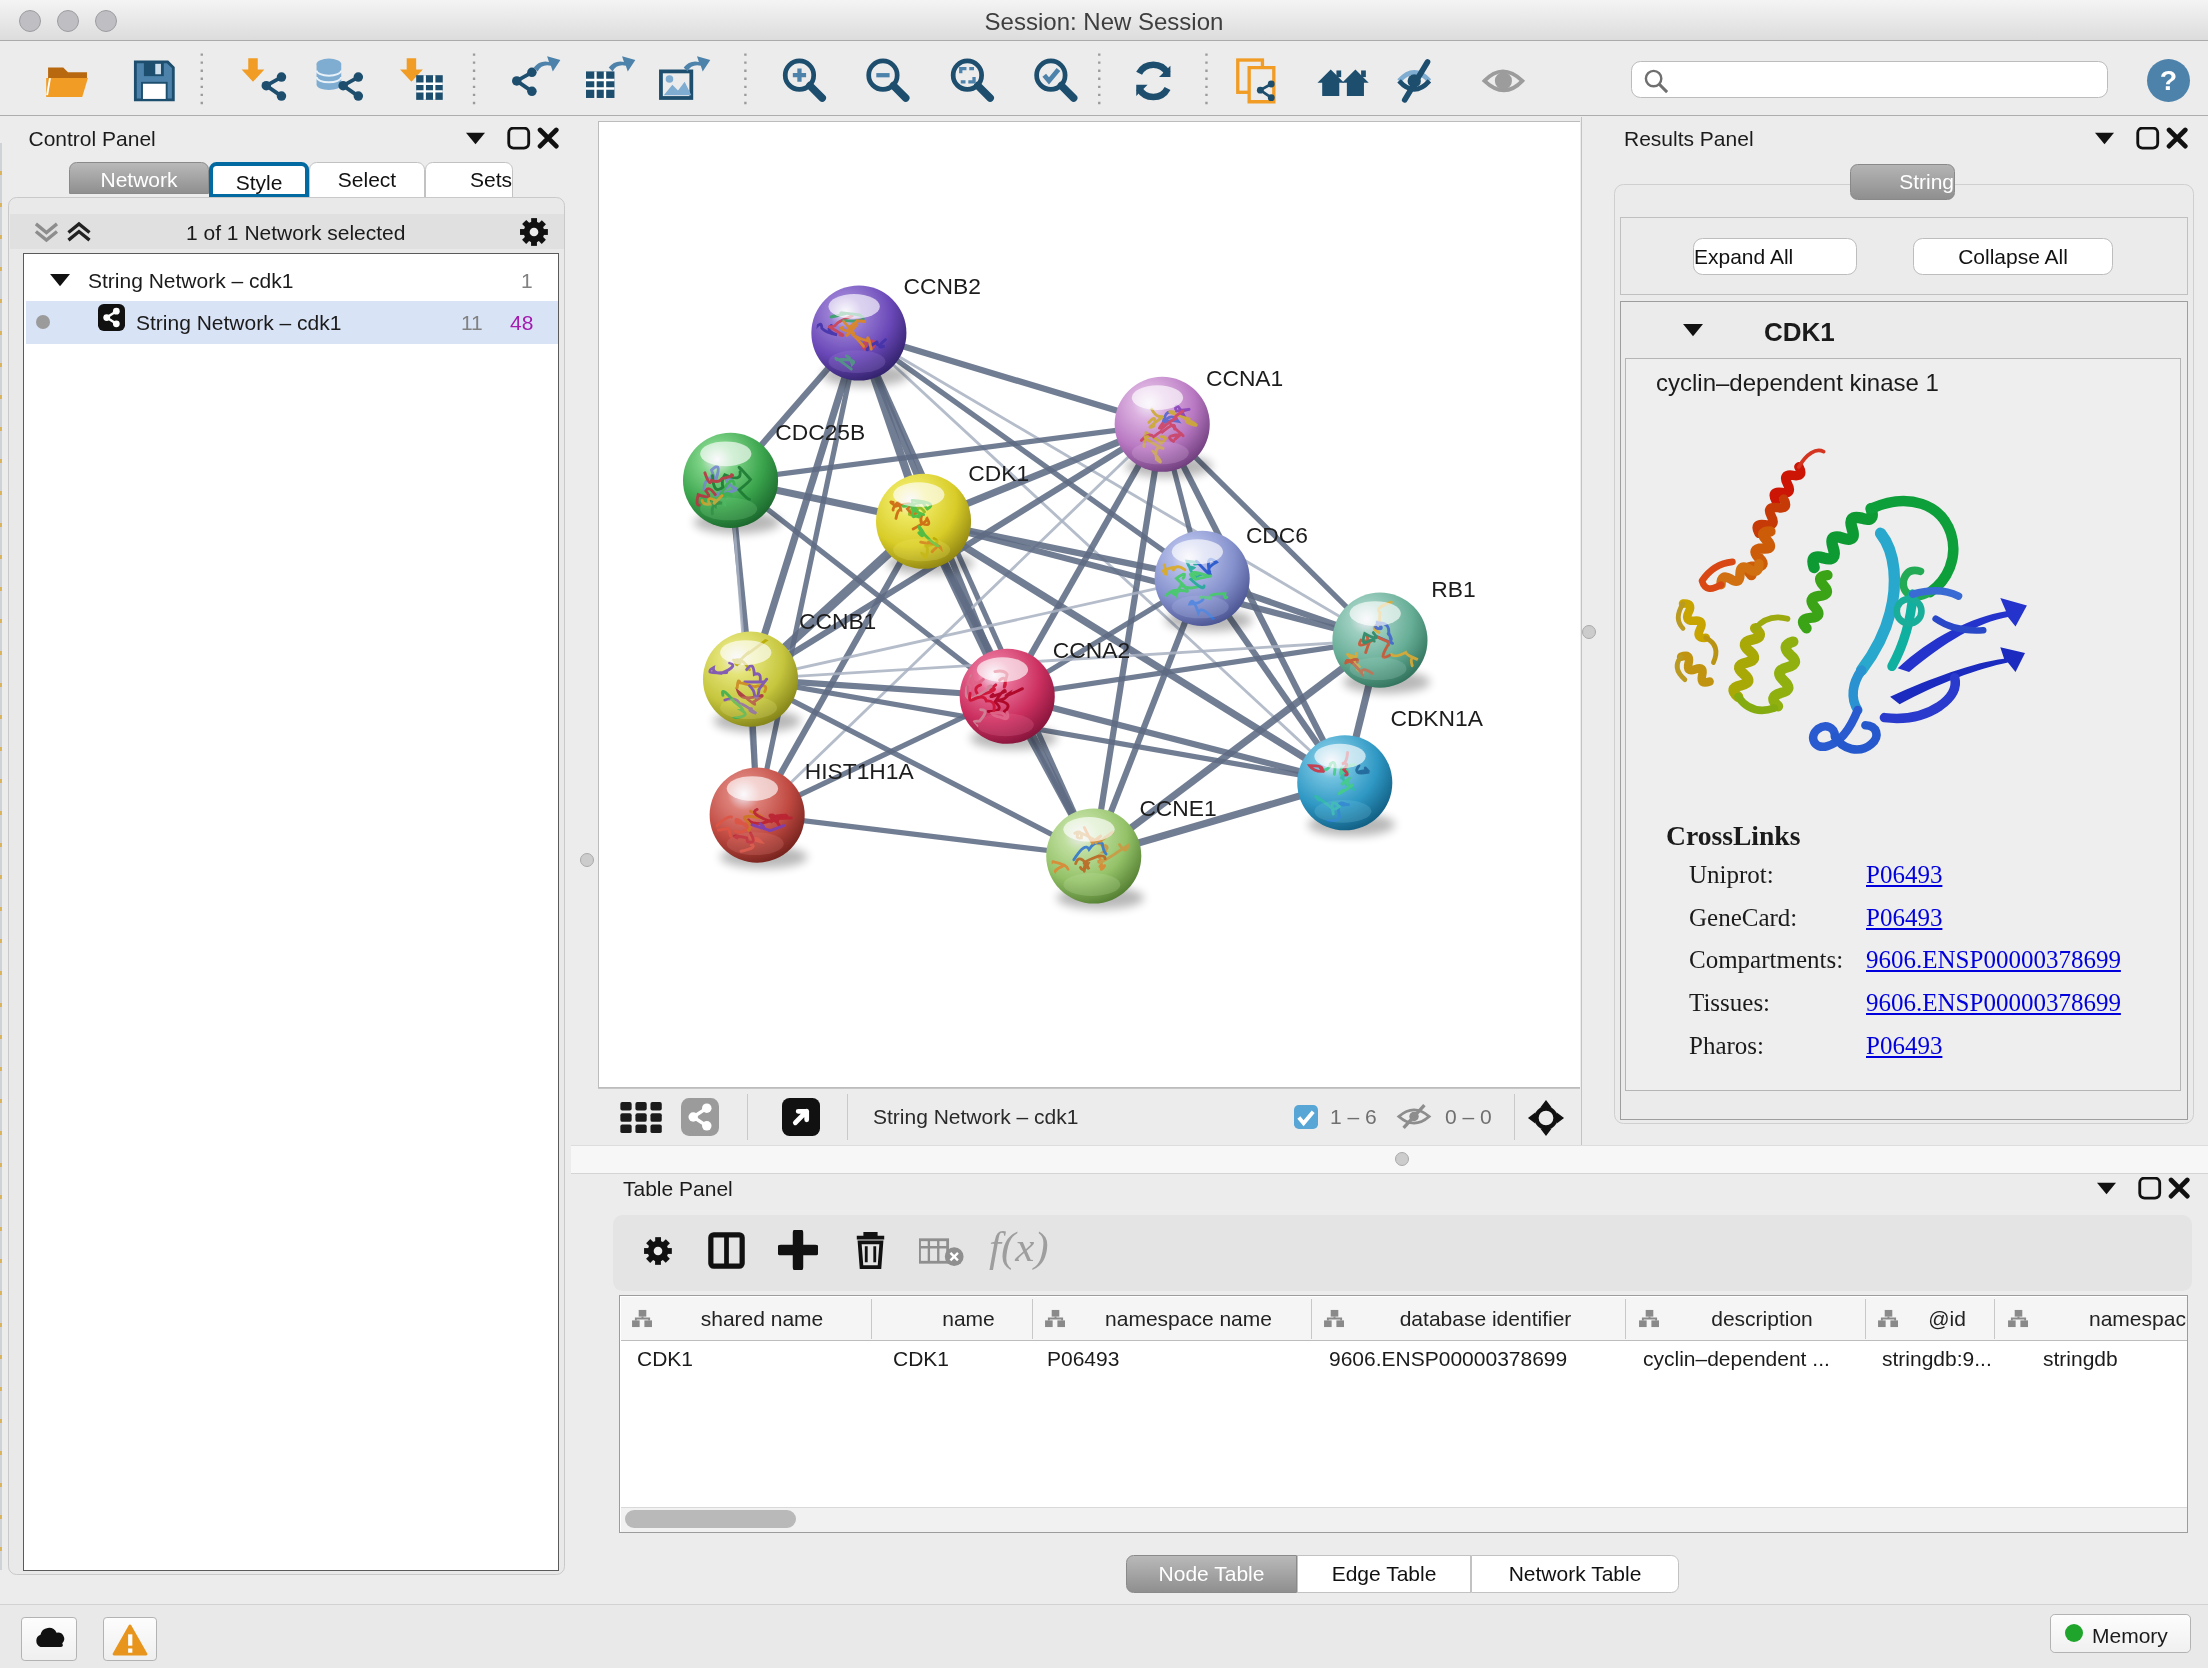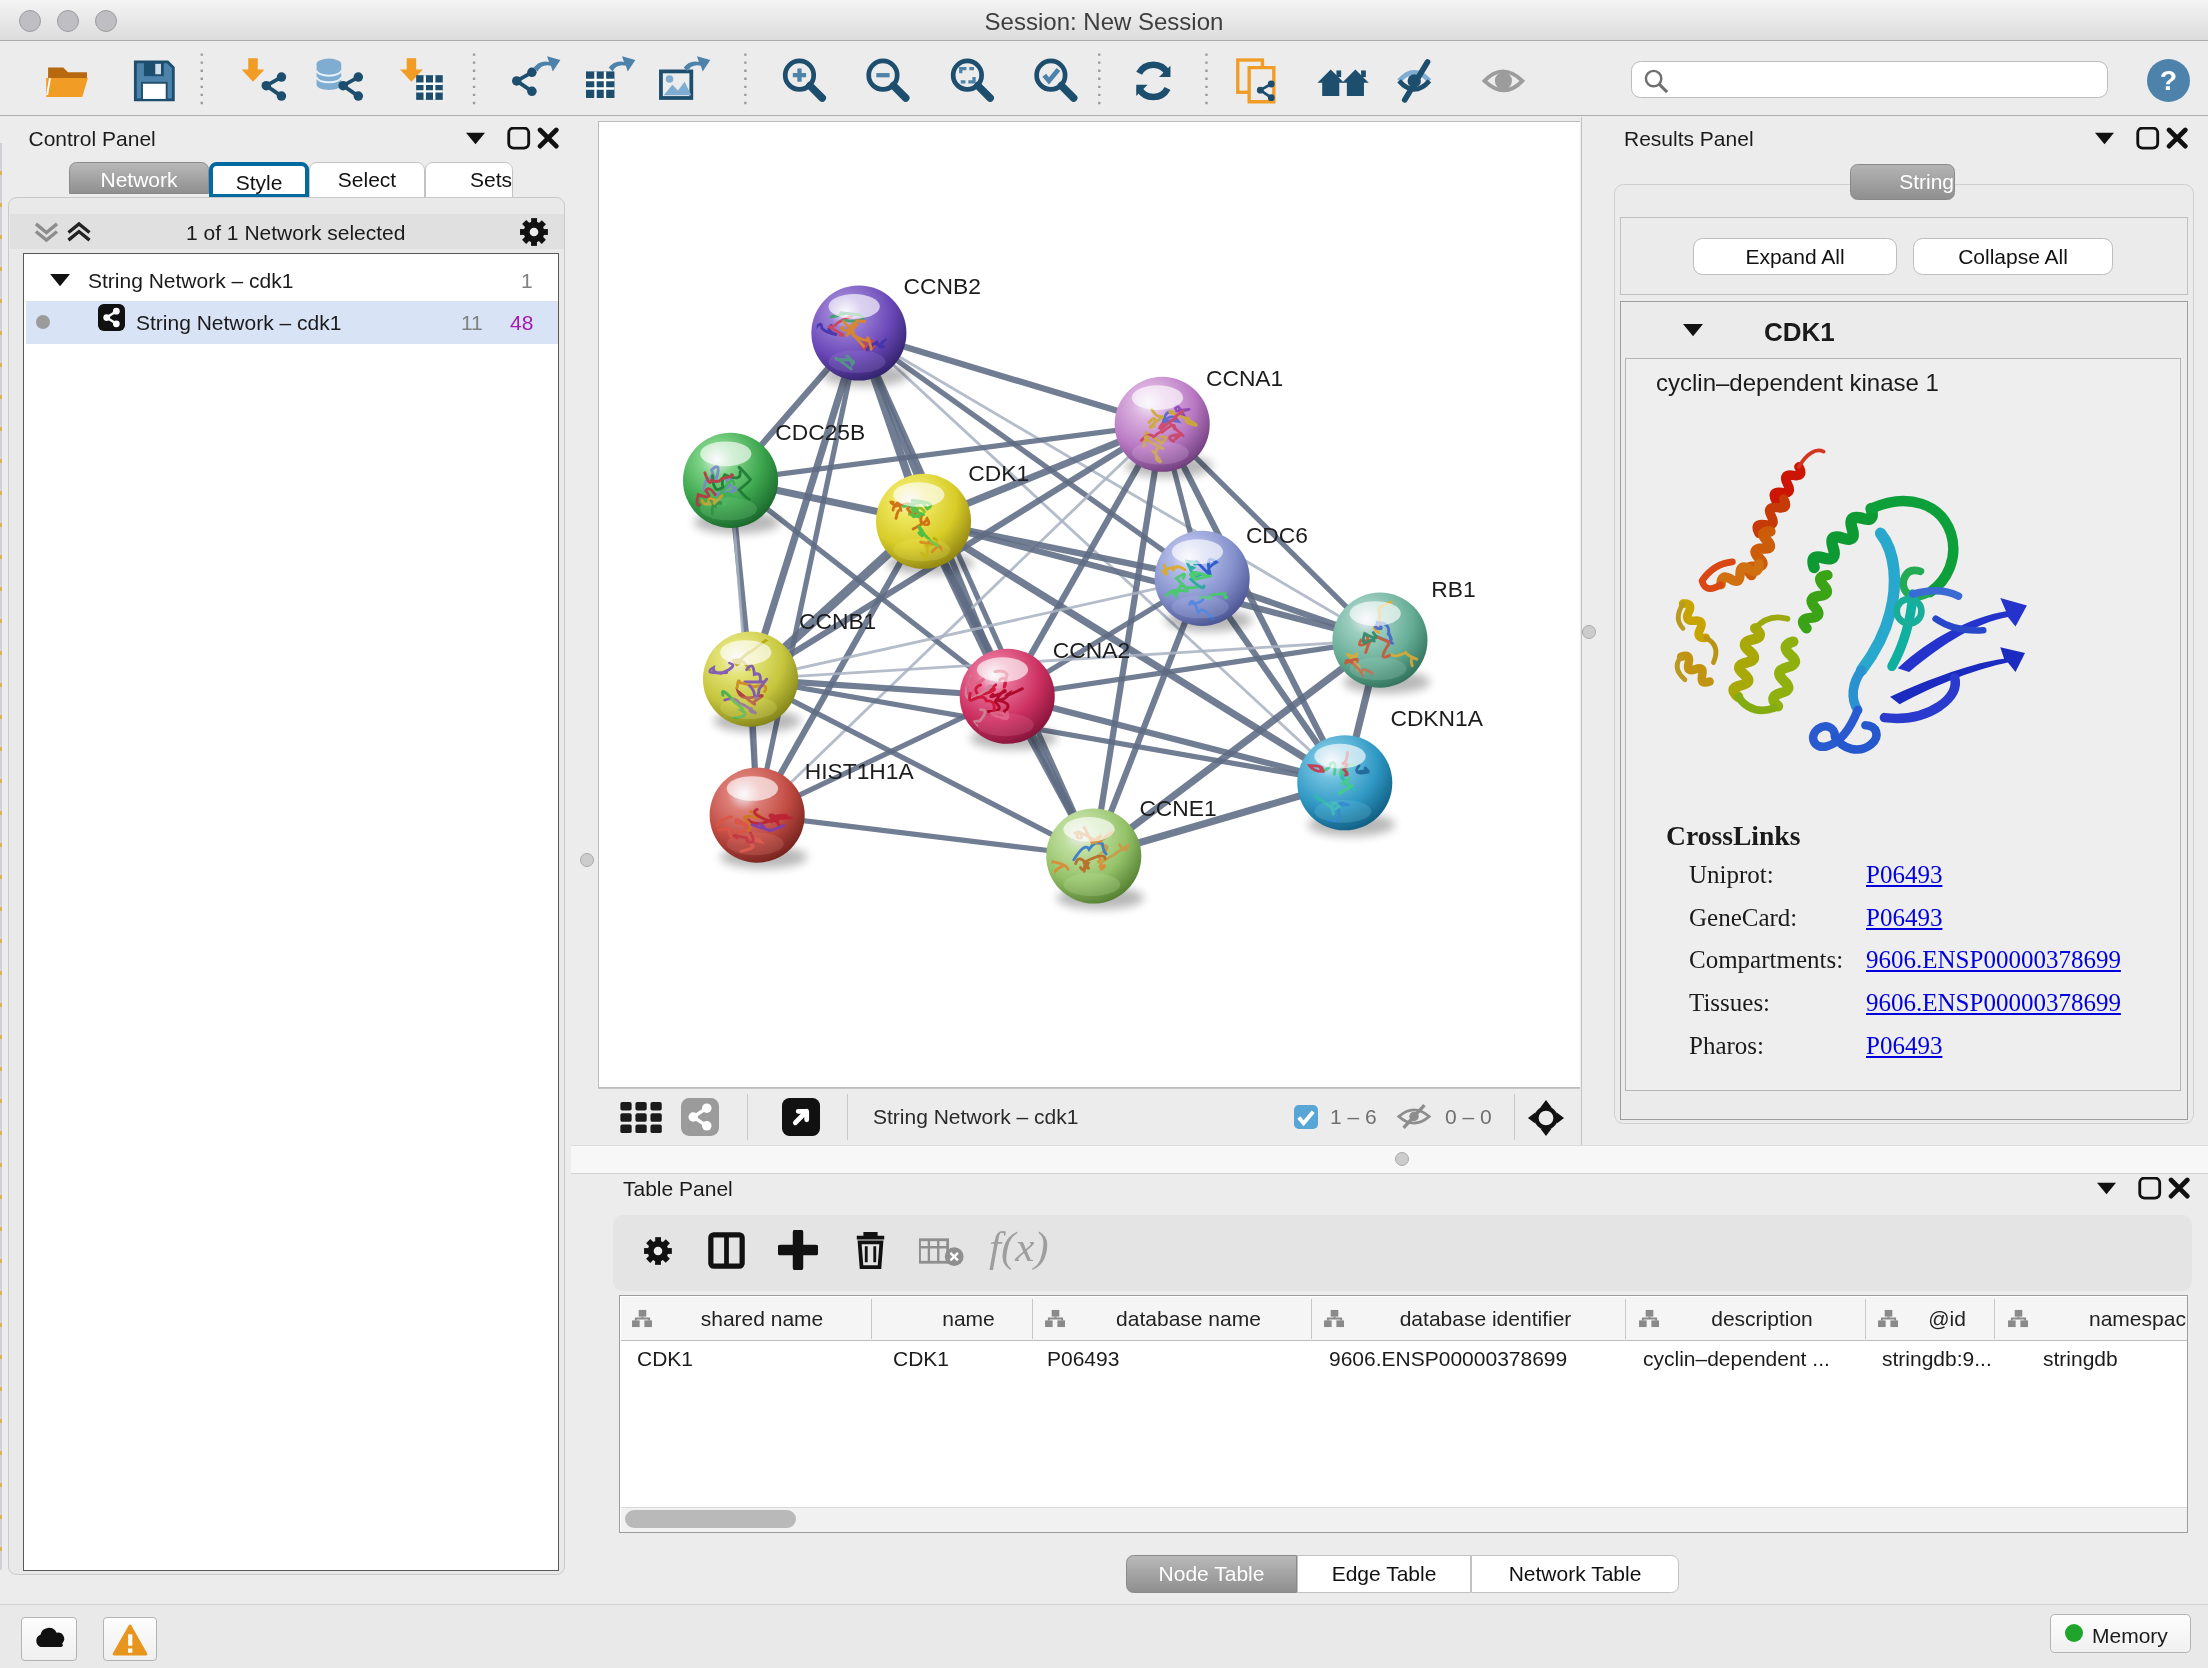--- a/index.html
+++ b/index.html
@@ -564,21 +564,21 @@
 <div class="abs" style="left:1581px;top:117px;width:1px;height:1028px;background:#c3c3c3;"></div>
 <div class="txt" style="left:1624px;top:127px;font-size:21px;">Results Panel</div>
 <svg class="abs" style="left:2095px;top:127px;" width="95" height="25" viewBox="0 0 100 26">
     <path d="M0,6 l20,0 -10,12 z" fill="#111111"></path>
     <rect x="45" y="1" width="21" height="21" rx="5" fill="none" stroke="#111111" stroke-width="3"></rect>
     <path d="M78,3 l17,17 M95,3 l-17,17" stroke="#111111" stroke-width="5" stroke-linecap="round"></path>
   </svg>
 <div class="abs" style="left:1614px;top:184px;width:580px;height:940px;background:#ebebeb;border:1px solid #cfcfcf;border-radius:9.5px;"></div>
 <div class="abs" style="left:1850px;top:164px;width:105px;height:36px;border-radius:7.6px;background:linear-gradient(#b4b4b4,#8f8f8f);border:1px solid #898989;color:#ffffff;font-size:21px;text-align:right;line-height:34px;">String</div>
 <div class="abs" style="left:1620px;top:217px;width:568px;height:78px;border:1.9px solid #c0c0c0;"></div>
-<div class="abs" style="left:1693px;top:238px;width:204px;height:37px;background:#ffffff;border:1px solid #bdbdbd;border-radius:9.5px;font-size:21px;color:#111;text-align:center;line-height:35px;">Expand All</div>
+<div class="abs" style="left:1693px;top:238px;width:164px;height:37px;background:#ffffff;border:1px solid #bdbdbd;border-radius:9.5px;font-size:21px;color:#111;line-height:35px;">Expand All</div>
 <div class="abs" style="left:1913px;top:238px;width:200px;height:37px;background:#ffffff;border:1px solid #bdbdbd;border-radius:9.5px;font-size:21px;color:#111;text-align:center;line-height:35px;">Collapse All</div>
 <div class="abs" style="left:1620px;top:301px;width:568px;height:819px;border:1.9px solid #9e9e9e;"></div>
 <svg class="abs" style="left:1683px;top:324px;" width="21" height="13.3" viewBox="0 0 22 14">
     <path d="M0,0 h21 l-10.5,13 z" fill="#111111"></path>
   </svg>
 <div class="txt" style="left:1764px;top:317px;font-size:26px;font-weight:bold;">CDK1</div>
 <div class="abs" style="left:1625px;top:358px;width:556px;height:733px;background:#eeeeee;border:1px solid #b5b5b5;"></div>
 <div class="txt" style="left:1656px;top:369px;font-size:24px;">cyclin–dependent kinase 1</div>
 <svg class="abs" style="left:1664px;top:442px;" width="380" height="328" viewBox="0 0 400 345" fill="none" stroke-linecap="round" stroke-linejoin="round">
     <path d="M118,62 Q112,51 124,53 Q136,55 130,44 Q124,33 136,35 Q148,37 142,26" stroke="#cc1505" stroke-width="10"></path>
@@ -672,21 +672,21 @@
 <div class="txt" style="left:657px;top:1307px;width:210px;text-align:center;font-size:21px;color:#222;">shared name</div>
 <div class="abs" style="left:1032px;top:1299px;width:1px;height:40px;background:#c8c8c8;"></div>
 <div class="txt" style="left:909px;top:1307px;width:119px;text-align:center;font-size:21px;color:#222;">name</div>
 <div class="abs" style="left:1311px;top:1299px;width:1px;height:40px;background:#c8c8c8;"></div>
 <svg class="abs" style="left:1045px;top:1309px;" width="21" height="19" viewBox="0 0 22 20">
     <rect x="7" y="1" width="8" height="7" fill="#8a8a8a"></rect>
     <rect x="0" y="12" width="8" height="7" fill="#8a8a8a"></rect>
     <rect x="13" y="12" width="8" height="7" fill="#8a8a8a"></rect>
     <path d="M11,8 v3 M4,12 v-2 h14 v2" stroke="#8a8a8a" stroke-width="2" fill="none"></path>
   </svg>
-<div class="txt" style="left:1070px;top:1307px;width:237px;text-align:center;font-size:21px;color:#222;">database name</div>
+<div class="txt" style="left:1070px;top:1307px;width:237px;text-align:center;font-size:21px;color:#222;">namespace name</div>
 <div class="abs" style="left:1625px;top:1299px;width:1px;height:40px;background:#c8c8c8;"></div>
 <svg class="abs" style="left:1324px;top:1309px;" width="21" height="19" viewBox="0 0 22 20">
     <rect x="7" y="1" width="8" height="7" fill="#8a8a8a"></rect>
     <rect x="0" y="12" width="8" height="7" fill="#8a8a8a"></rect>
     <rect x="13" y="12" width="8" height="7" fill="#8a8a8a"></rect>
     <path d="M11,8 v3 M4,12 v-2 h14 v2" stroke="#8a8a8a" stroke-width="2" fill="none"></path>
   </svg>
 <div class="txt" style="left:1349px;top:1307px;width:273px;text-align:center;font-size:21px;color:#222;">database identifier</div>
 <div class="abs" style="left:1865px;top:1299px;width:1px;height:40px;background:#c8c8c8;"></div>
 <svg class="abs" style="left:1639px;top:1309px;" width="21" height="19" viewBox="0 0 22 20">

